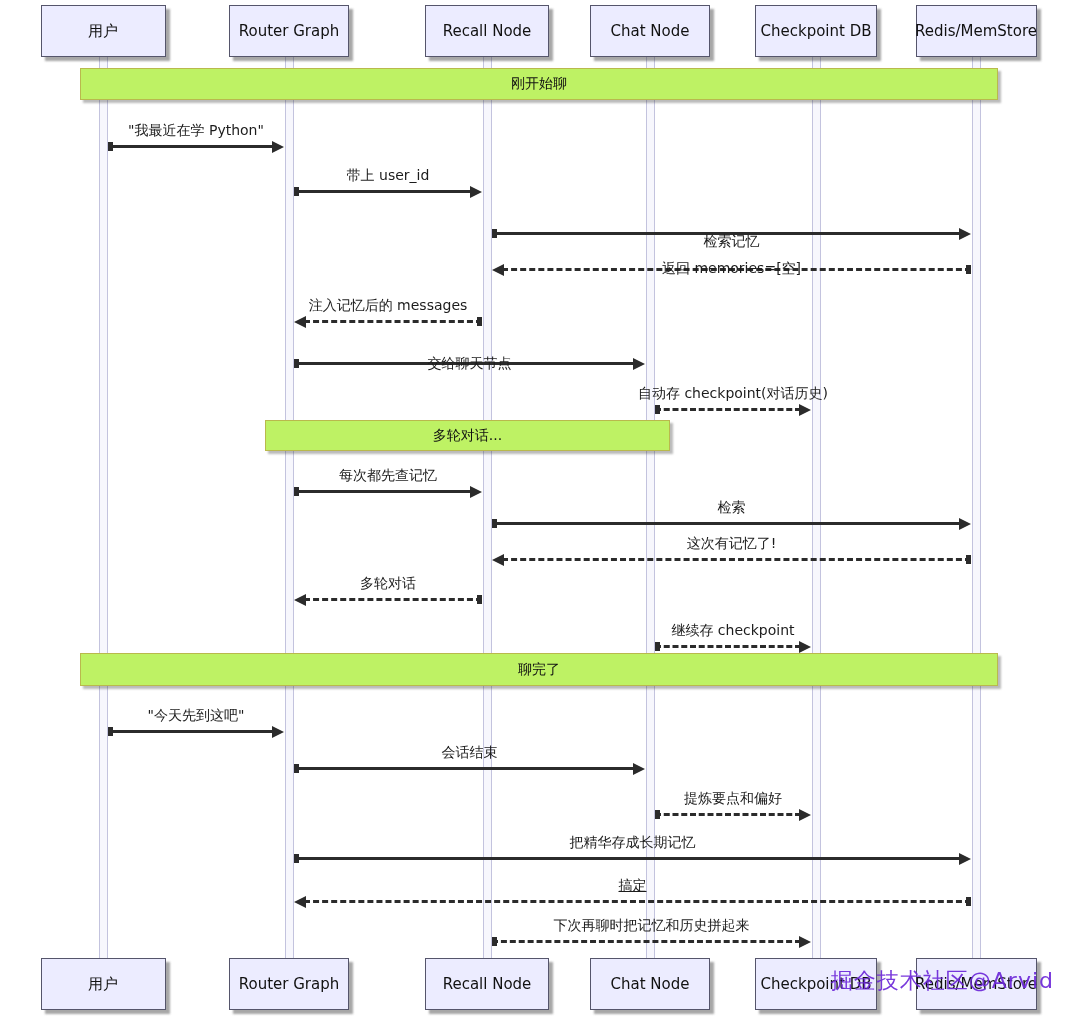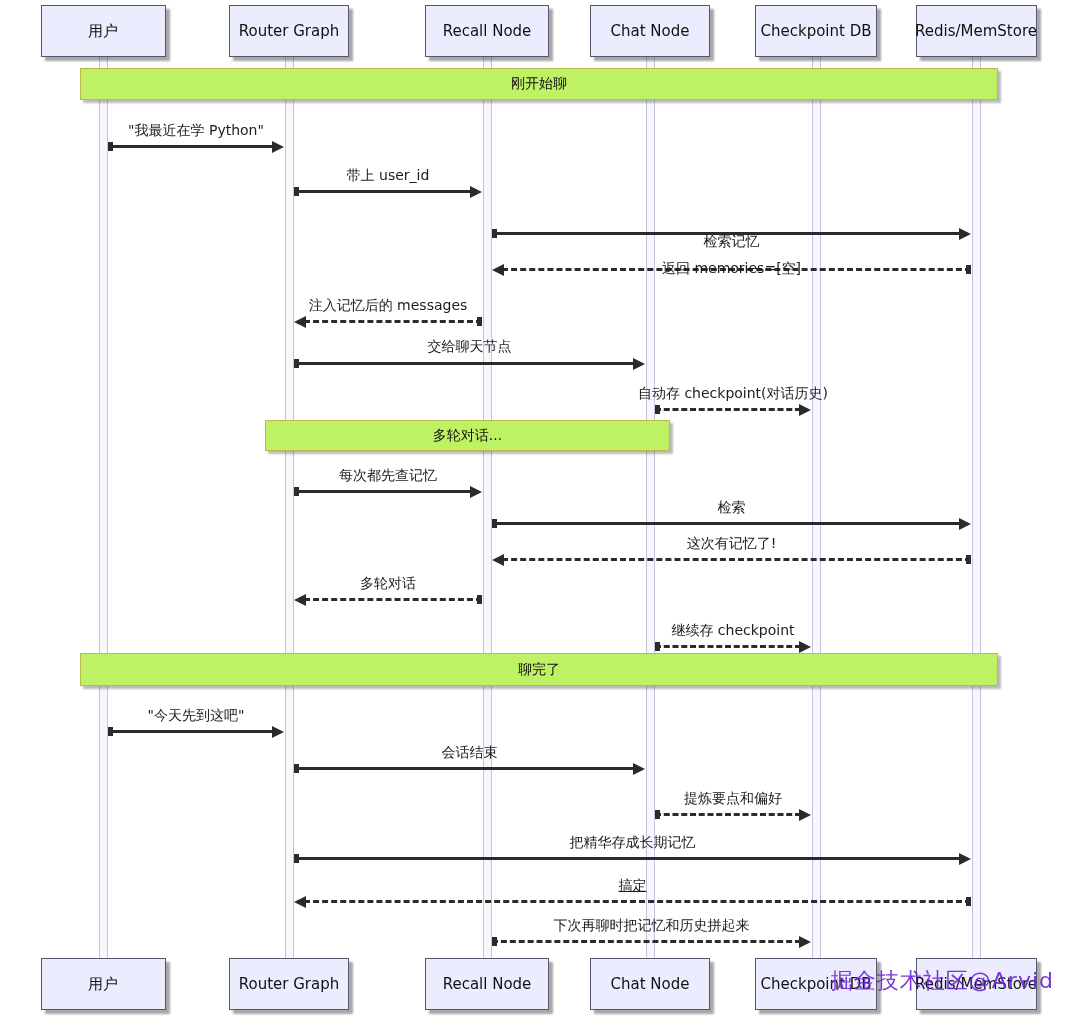--- a/index.html
+++ b/index.html
@@ -97,21 +97,21 @@
       <div class="arrow-head left" style="left: 492px; top: 263.5px;"></div>
       <div class="endcap" style="left: 966px; top: 265px;"></div>
       <div class="msg-label" style="left: 731.5px; top: 245px; margin-top: 15px;">返回 memories=[空]</div>
       <div class="msg-line dashed" style="left: 294px; top: 320px; width: 178px; margin-left: 10px;"></div>
       <div class="arrow-head left" style="left: 294px; top: 315.5px;"></div>
       <div class="endcap" style="left: 477px; top: 317px;"></div>
       <div class="msg-label" style="left: 388px; top: 297px;">注入记忆后的 messages</div>
       <div class="msg-line" style="left: 294px; top: 362px; width: 341px; margin-left: 0px;"></div>
       <div class="arrow-head right" style="left: 633px; top: 357.5px;"></div>
       <div class="endcap" style="left: 294px; top: 359px;"></div>
-      <div class="msg-label" style="left: 469.5px; top: 338px;">交给聊天节点</div>
+      <div class="msg-label" style="left: 469.5px; top: 355px;">交给聊天节点</div>
       <div class="msg-line dashed" style="left: 655px; top: 408px; width: 146px; margin-left: 0px;"></div>
       <div class="arrow-head right" style="left: 799px; top: 403.5px;"></div>
       <div class="endcap" style="left: 655px; top: 405px;"></div>
       <div class="msg-label" style="left: 733px; top: 385px;">自动存 checkpoint(对话历史)</div>
       <div class="msg-line" style="left: 294px; top: 490px; width: 178px; margin-left: 0px;"></div>
       <div class="arrow-head right" style="left: 470px; top: 485.5px;"></div>
       <div class="endcap" style="left: 294px; top: 487px;"></div>
       <div class="msg-label" style="left: 388px; top: 467px;">每次都先查记忆</div>
       <div class="msg-line" style="left: 492px; top: 522px; width: 469px; margin-left: 0px;"></div>
       <div class="arrow-head right" style="left: 959px; top: 517.5px;"></div>

